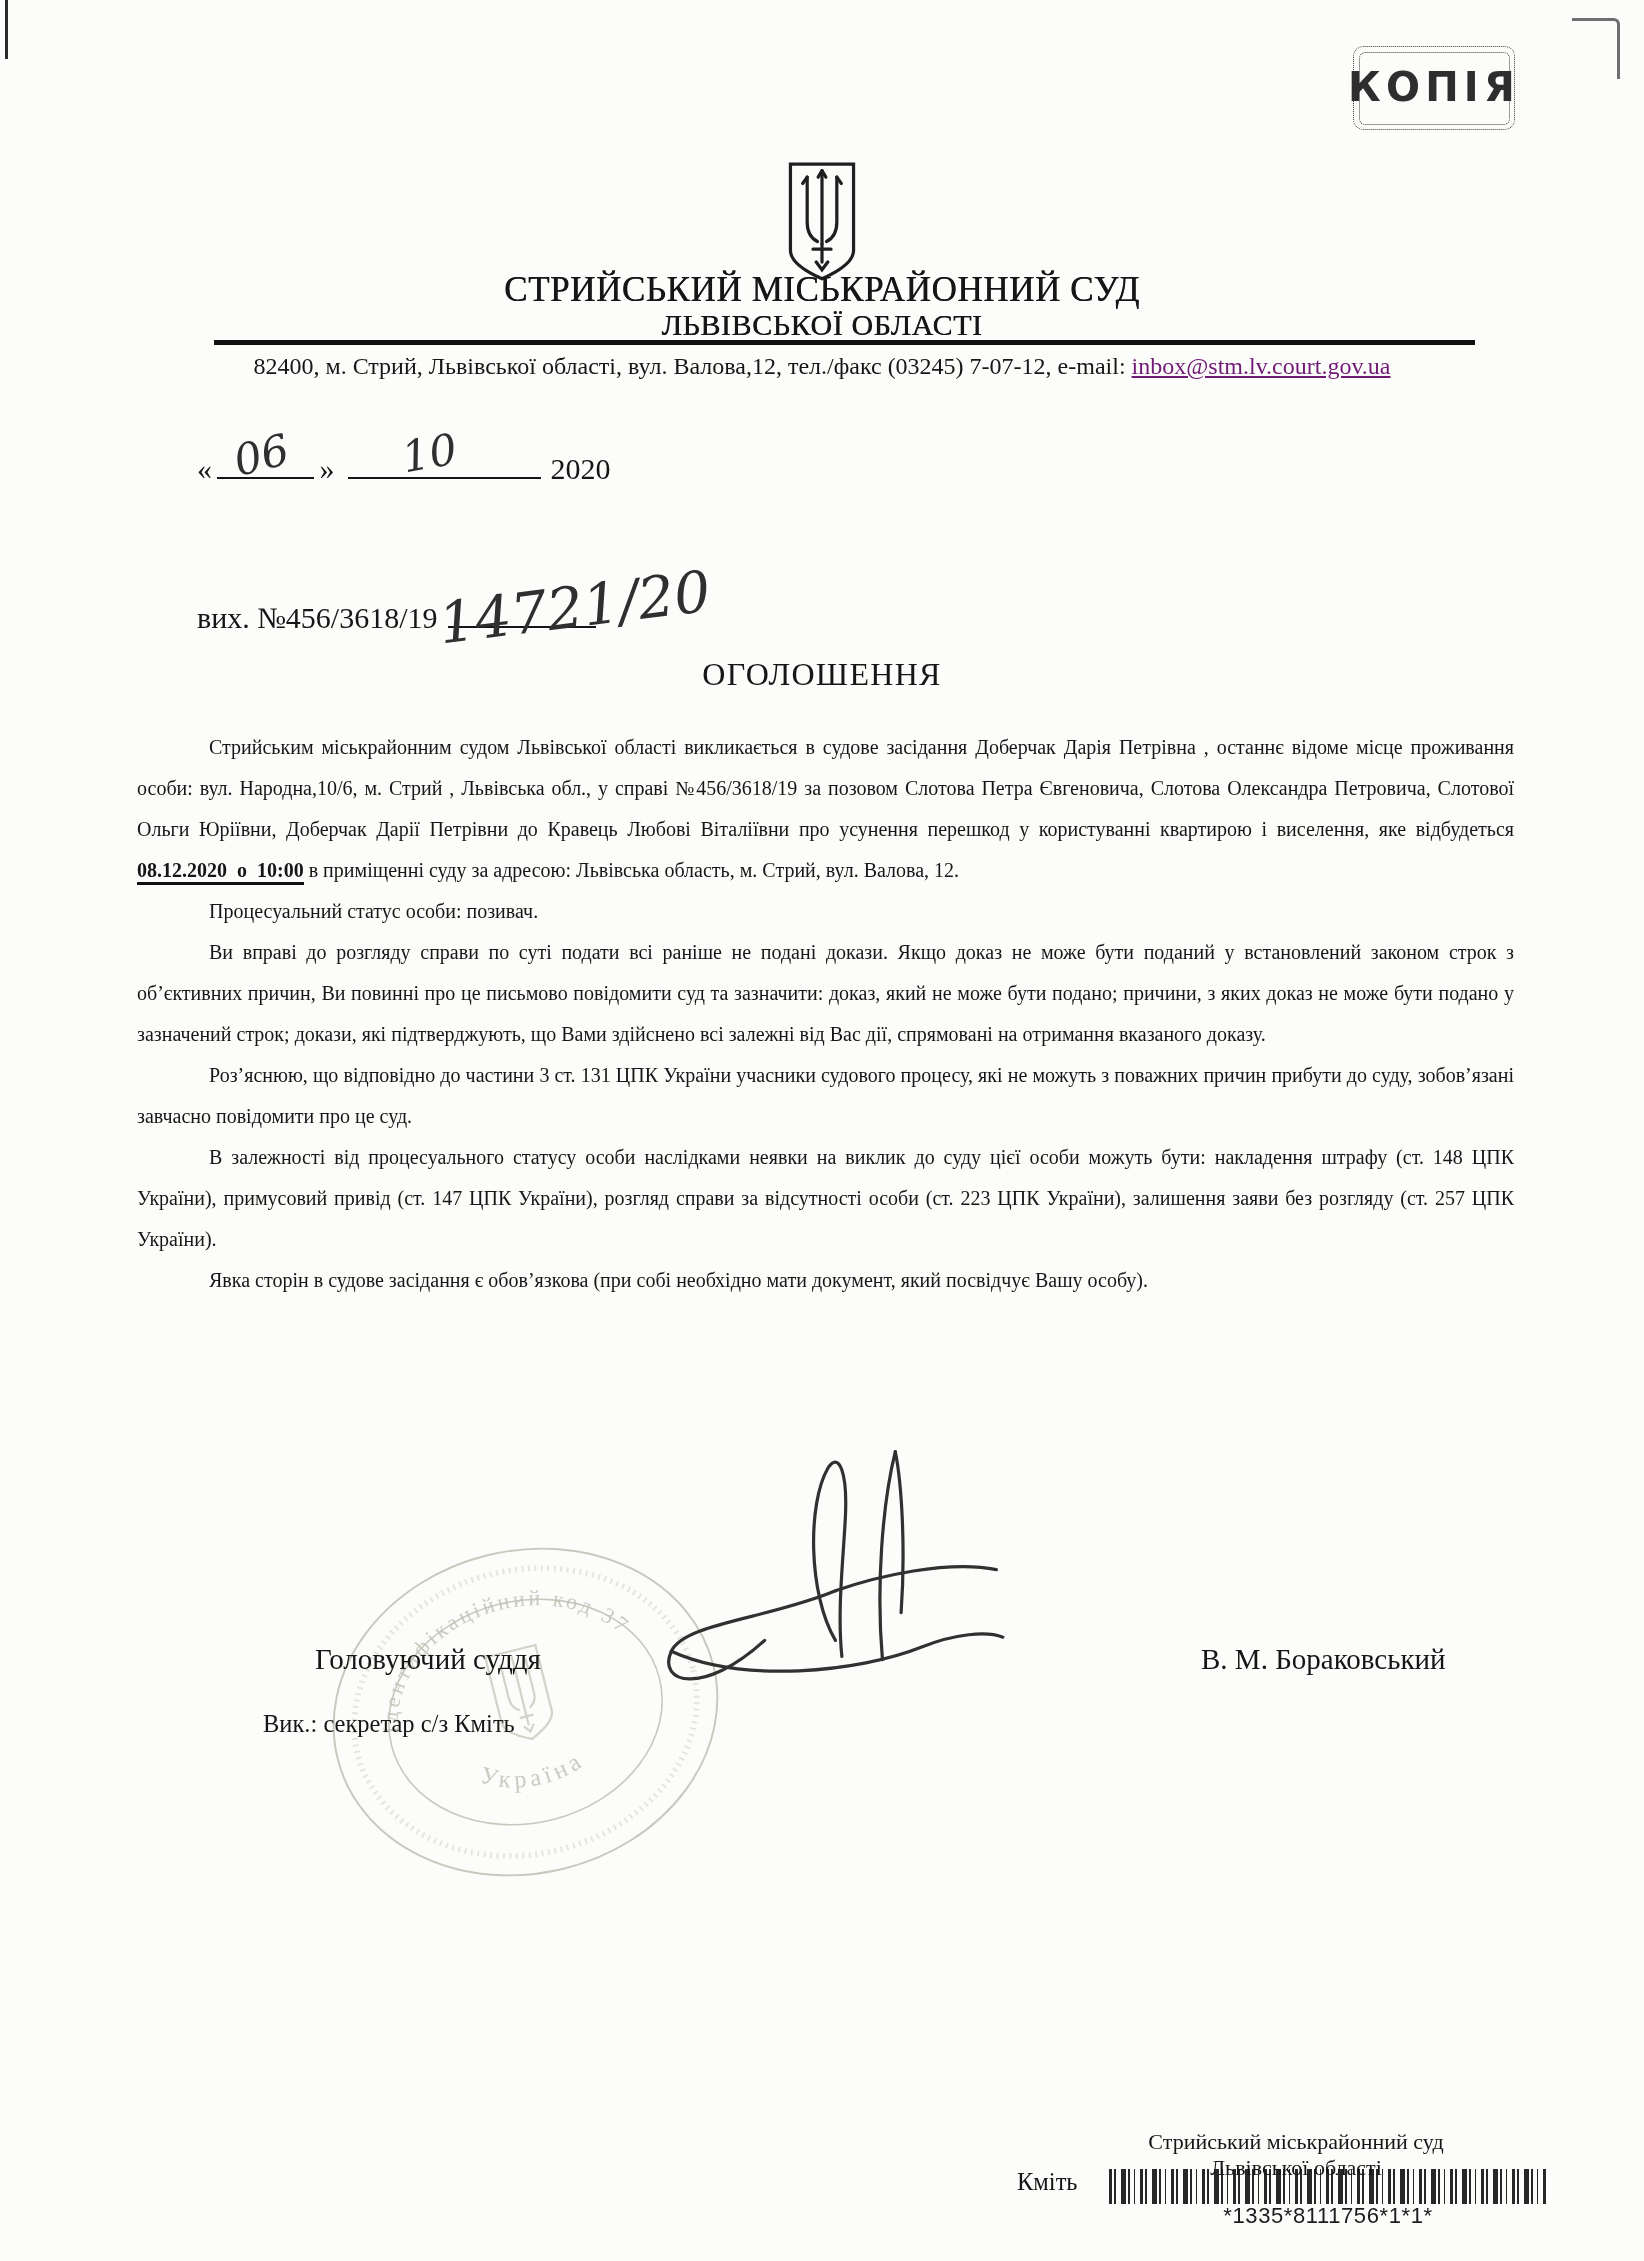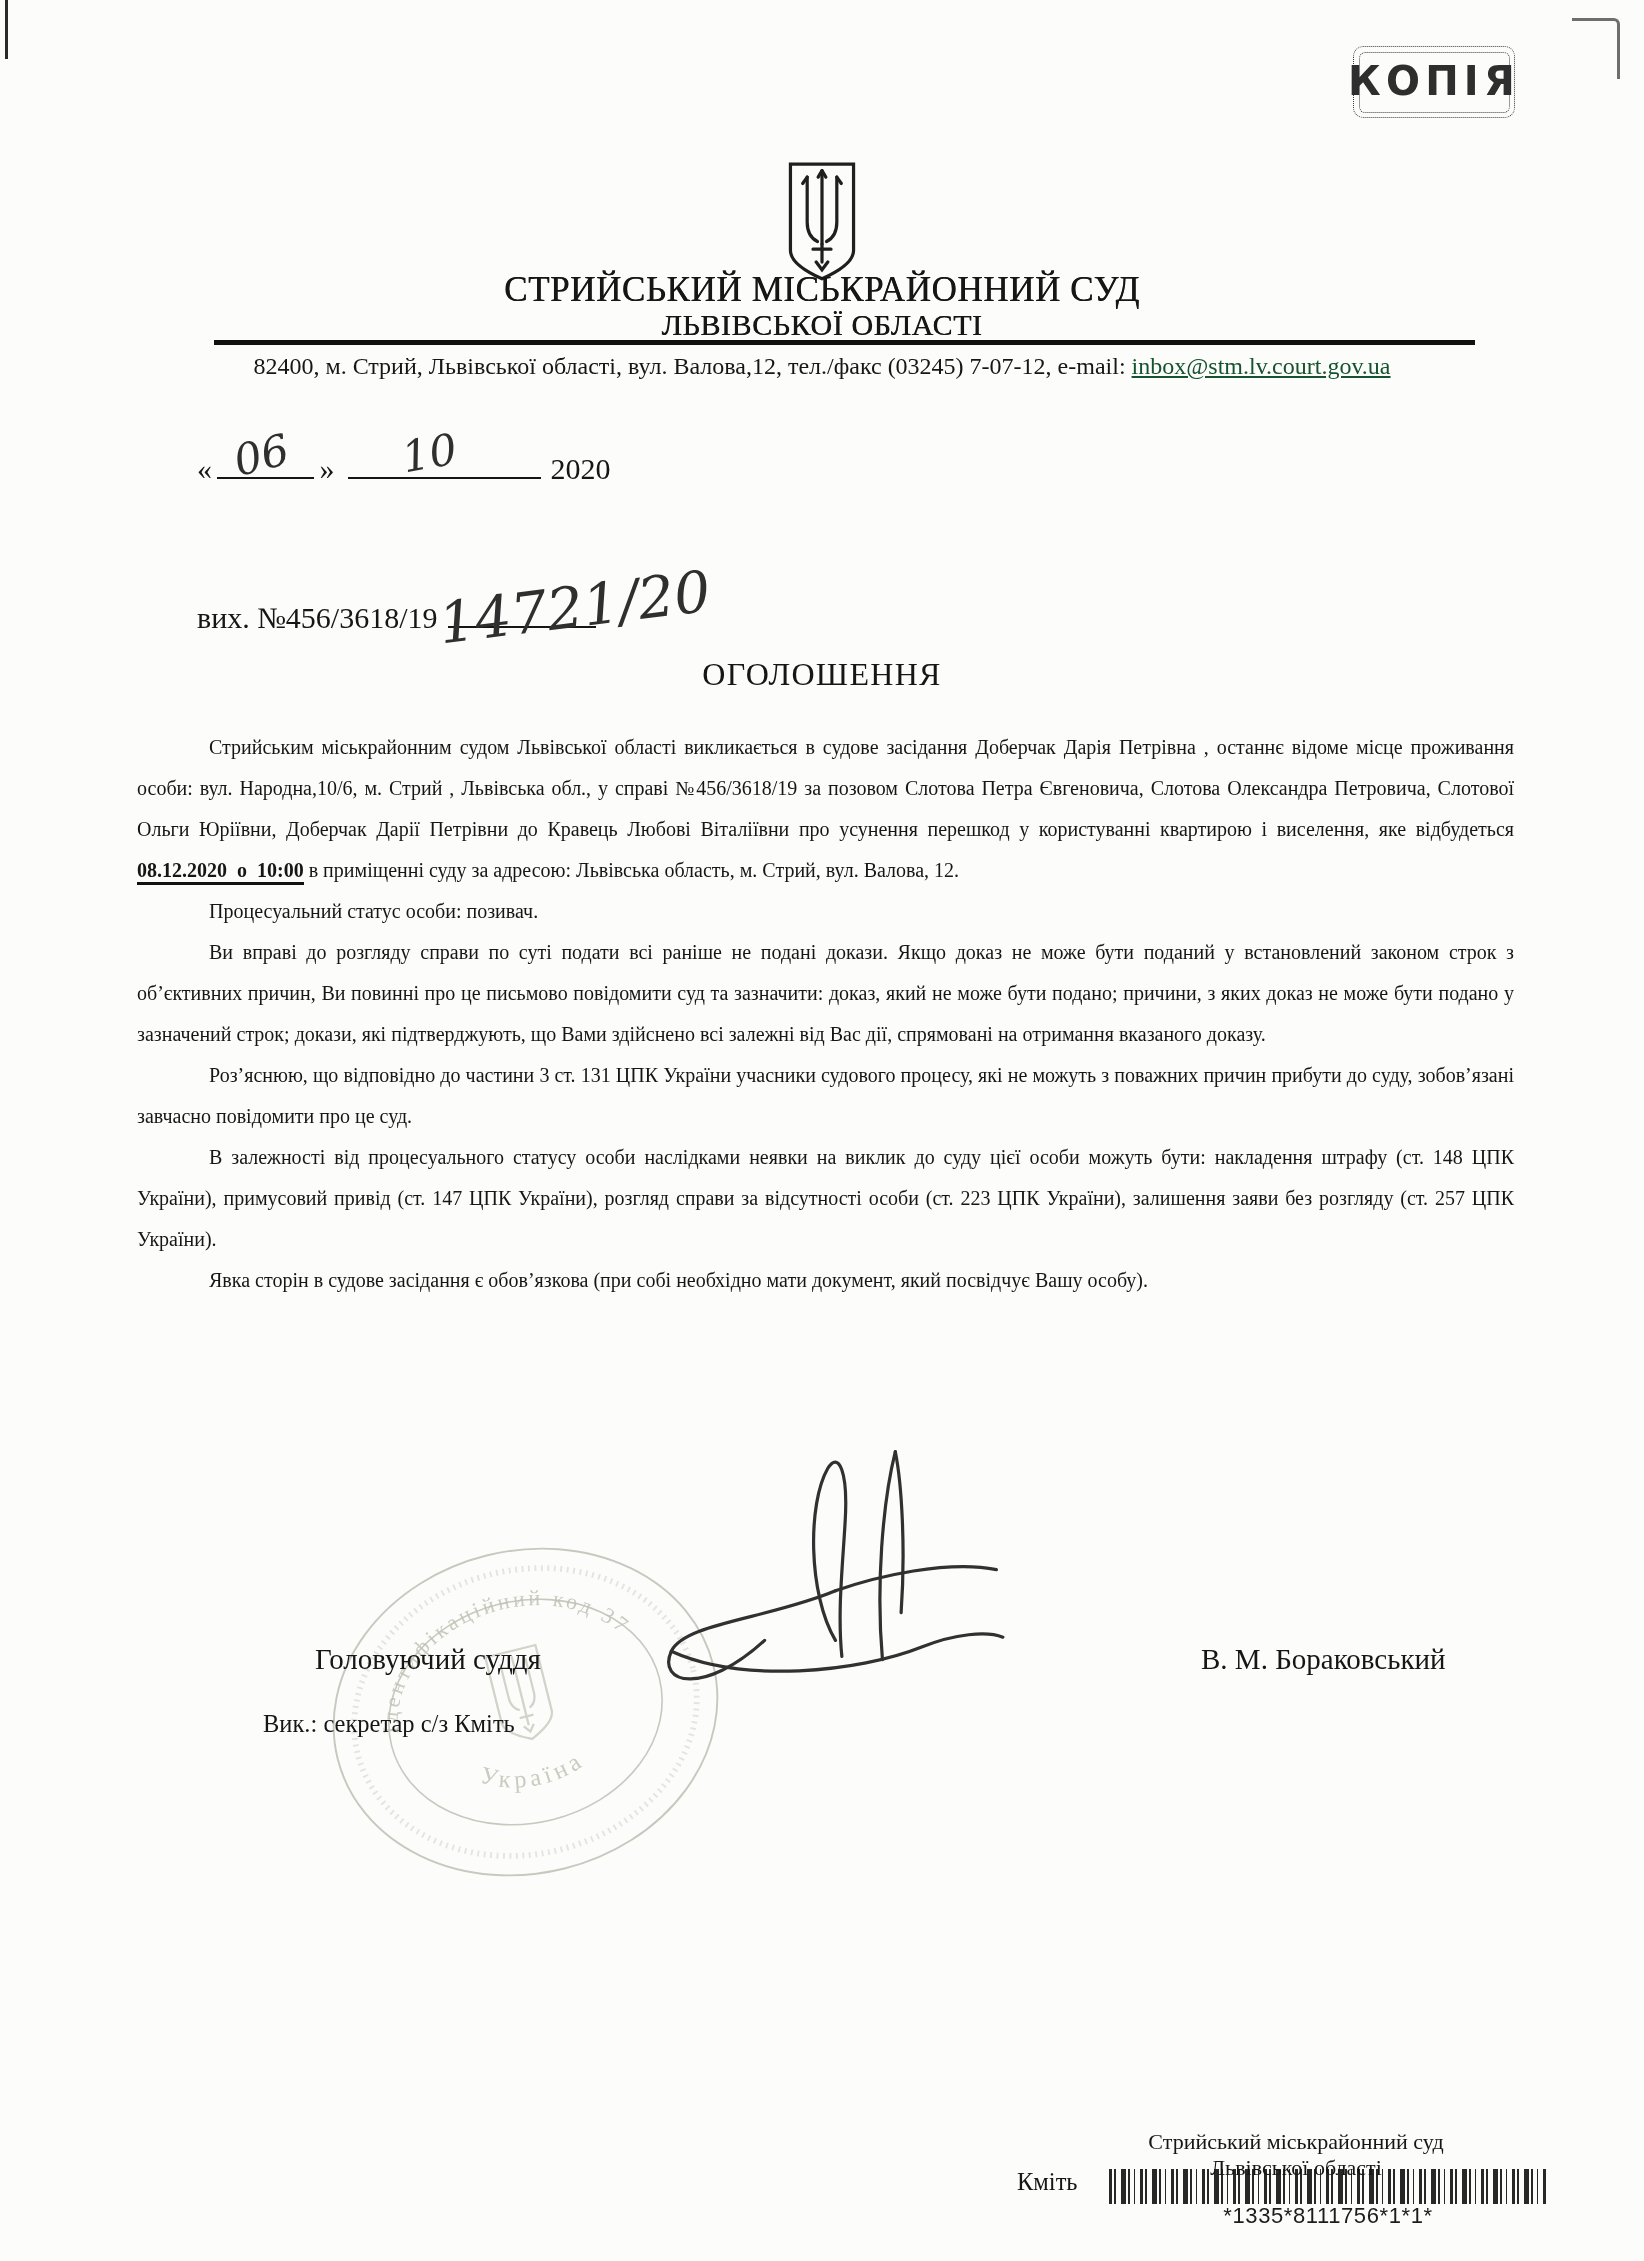--- a/index.html
+++ b/index.html
@@ -8,42 +8,42 @@
     background:#fcfcfa; overflow:hidden;
     font-family:"Liberation Serif", serif; color:#161616;
   }
   
   .artifact-left { position:absolute; left:4.5px; top:0; width:3.2px; height:59px; background:#2a2a2a; }
   .artifact-corner { position:absolute; right:24.5px; top:18px; width:45px; height:58px;
     border-right:3.9px solid #333; border-top:3.9px solid #333; opacity:.7; border-radius:0 6.4px 0 0; }
 
   
   .copy-stamp {
-    position:absolute; left:1353px; top:46px; width:162px; height:72px;
+    position:absolute; left:1353px; top:46px; width:162px; height:84px;
     border:1.9px dotted #3a3a3a; border-radius:10.3px; box-sizing:border-box;
     display:flex; align-items:center; justify-content:center;
   }
   .copy-stamp-inner {
     position:absolute; inset:4.5px; border:1.9px dotted #3a3a3a; border-radius:6.4px;
     display:flex; align-items:center; justify-content:center;
   }
   .copy-stamp-label {
     font-family:"DejaVu Sans", sans-serif; font-weight:bold; font-size:40px;
     letter-spacing:5.2px; color:#2e2e2e; transform:translateY(-1.3px);
   }
 
   
   .emblem { position:absolute; left:0; right:0; top:160px; display:flex; justify-content:center; }
   .court-line1 { position:absolute; left:0; right:0; top:270px; text-align:center;
     font-size:35px; letter-spacing:0.6px; text-shadow:0.4px 0 0 currentColor; }
   .court-line2 { position:absolute; left:0; right:0; top:308px; text-align:center;
     font-size:30px; letter-spacing:0.6px; text-shadow:0.4px 0 0 currentColor; }
   .header-rule { position:absolute; left:214px; top:340px; width:1261px; height:4.5px; background:#111; }
   .address { position:absolute; left:0; right:0; top:353px; text-align:center; font-size:24px; }
-  .email { text-decoration:underline; color:#14532d; }
+  .email { text-decoration:underline; color:#701a75; }
 
   
   .date-row { position:absolute; left:197px; top:451px; font-size:30px;
     display:inline-flex; align-items:baseline; }
   .blank { display:inline-block; border-bottom:2.6px solid #161616; position:relative; }
   .blank-day { width:97px; margin:0 5.2px; height:26px; }
   .blank-month { width:193px; margin-left:14px; height:26px; }
   .year { margin-left:9px; }
   .ref-row { position:absolute; left:197px; top:600px; font-size:30px;
     display:inline-flex; align-items:baseline;text-align:center; }

